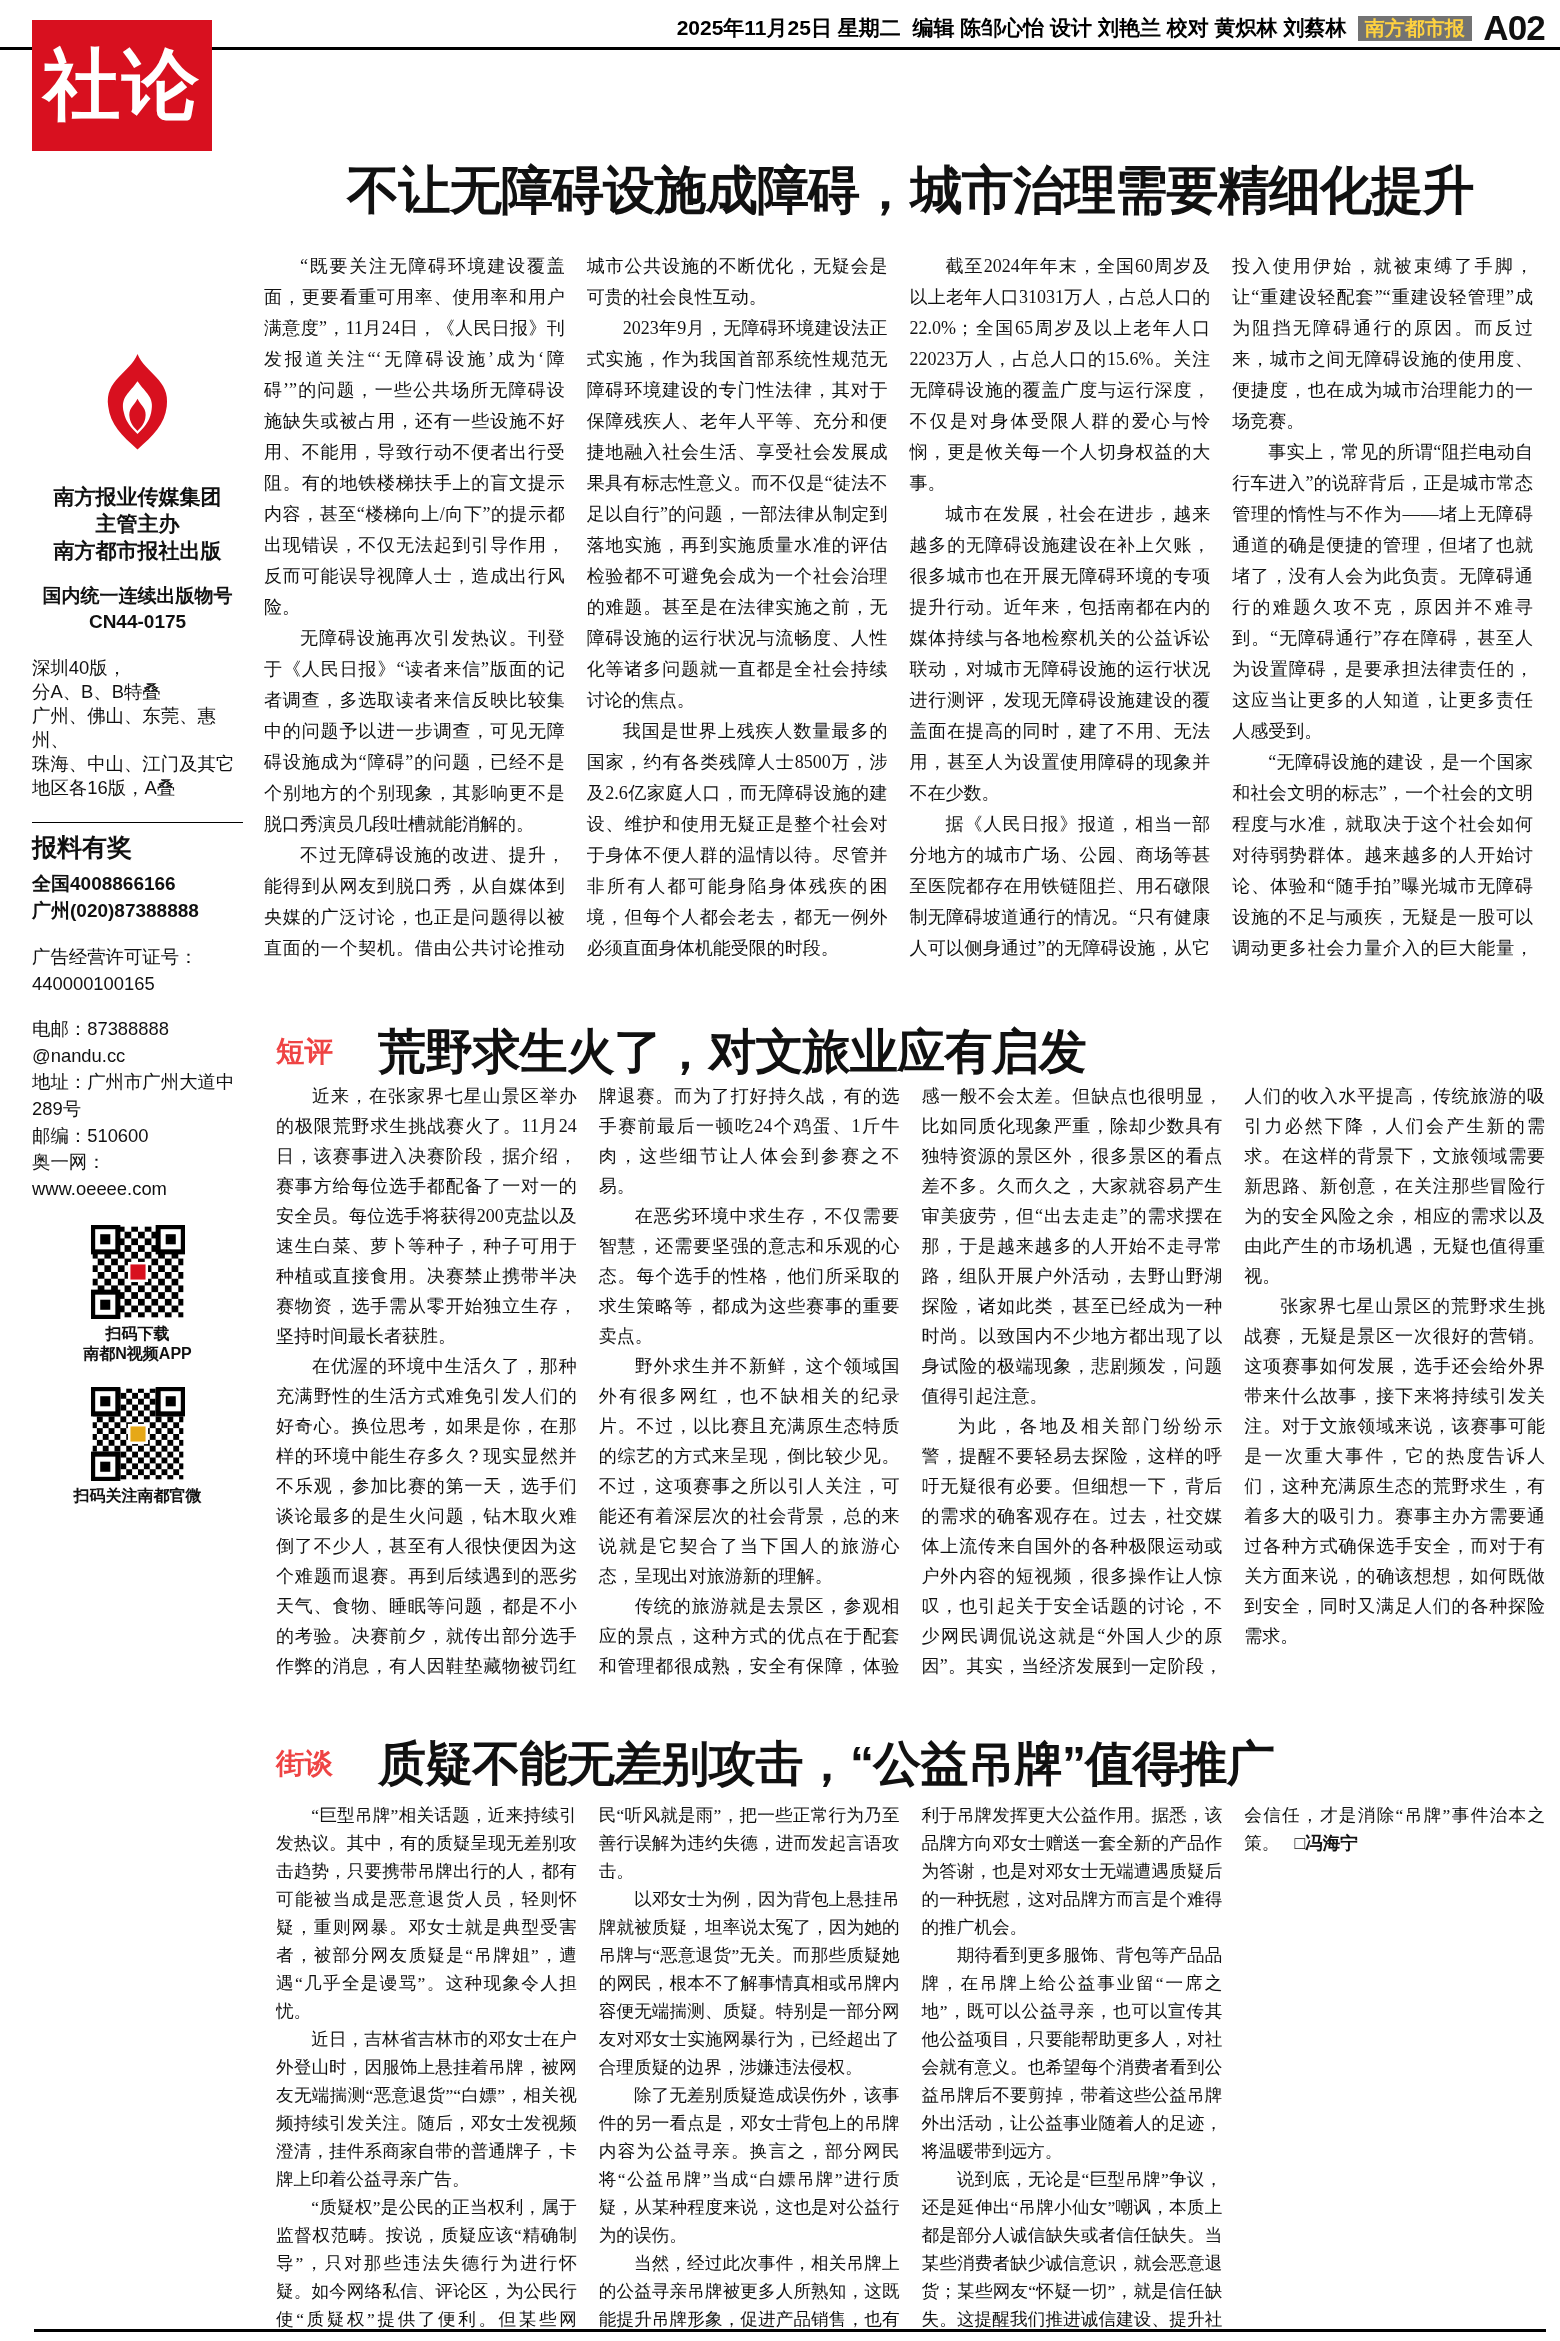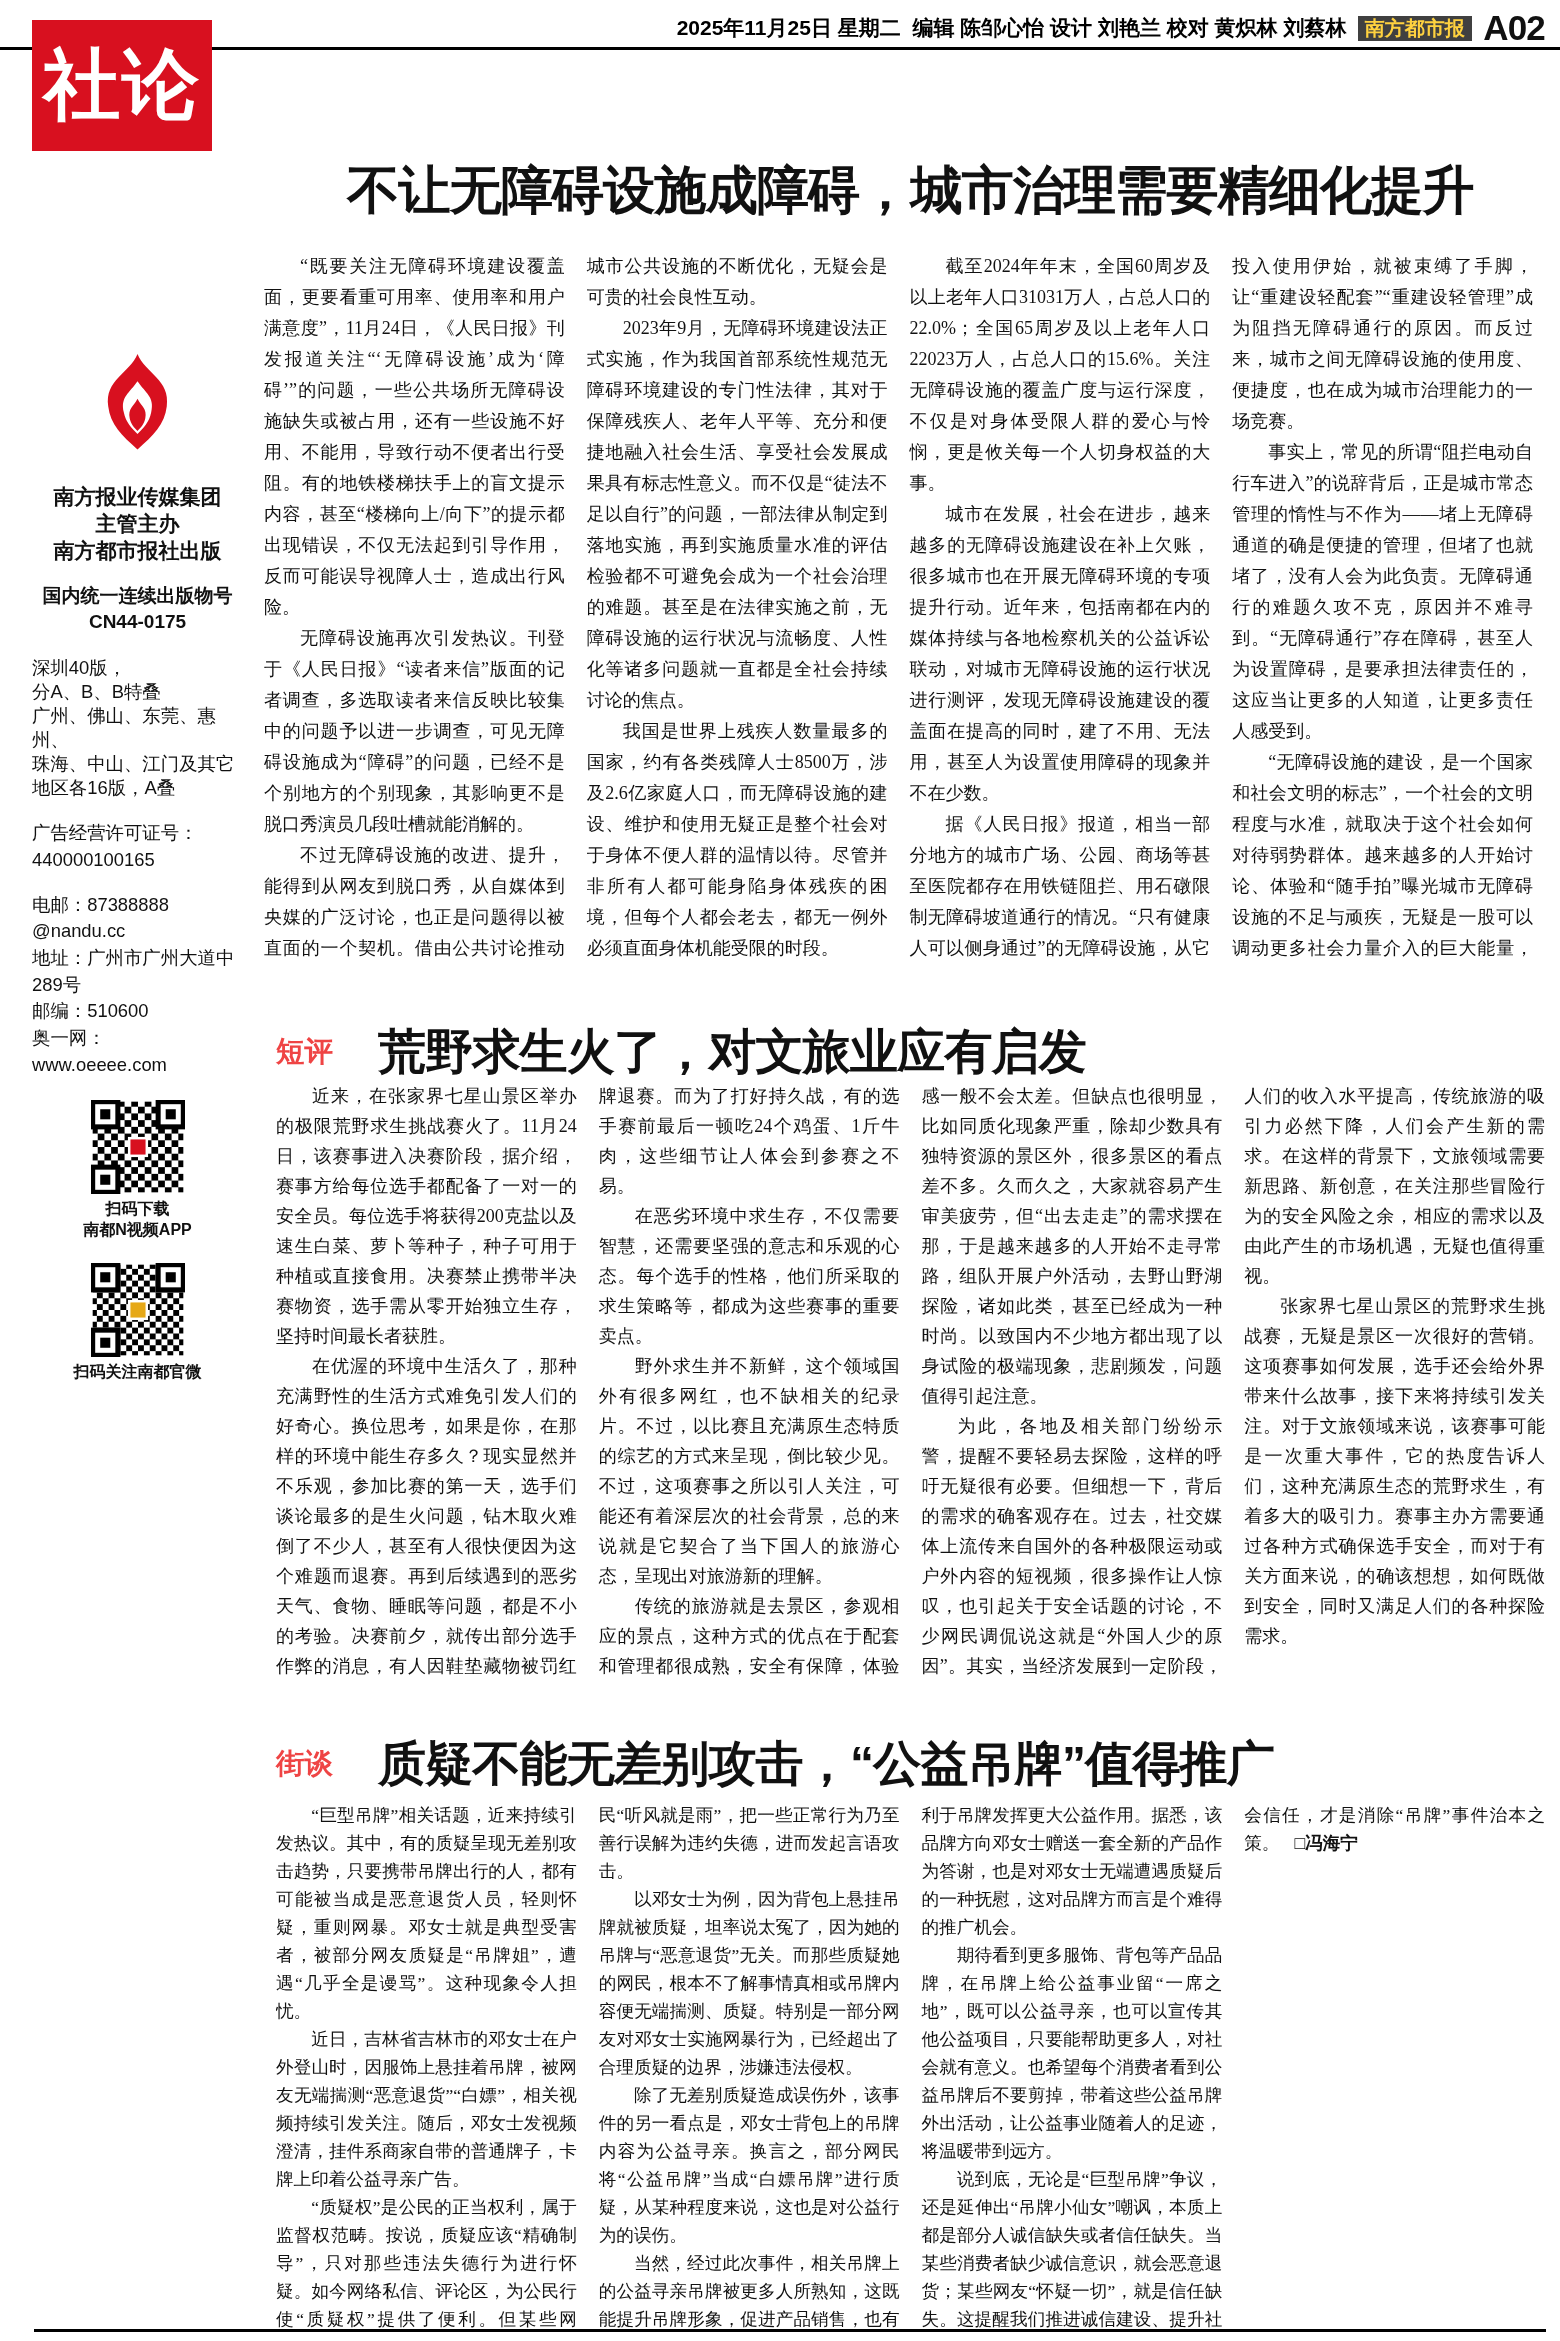--- a/index.html
+++ b/index.html
@@ -7,21 +7,21 @@
         font-family:"Liberation Serif","DejaVu Serif",serif;color:#111;}
 
   
   .head-rule{position:absolute;left:0;top:47px;width:1560px;height:2.5px;background:#000;}
   .section-box{position:absolute;left:32px;top:20px;width:180px;height:131px;background:#d8101f;
                display:flex;align-items:center;justify-content:center;z-index:5;}
   .section-box span{color:#fff;font-family:"Liberation Sans","DejaVu Sans",sans-serif;
                font-weight:900;font-size:77px;letter-spacing:1.7px;}
   .masthead-line{position:absolute;right:15px;top:8.4px;display:flex;align-items:center;gap:11.7px;}
   .date-staff{font-family:"Liberation Sans","DejaVu Sans",sans-serif;font-size:21px;font-weight:600;color:#000;}
-  .brand-chip{background:#404040;color:#ffd23f;font-family:"Liberation Sans",sans-serif;
+  .brand-chip{background:#737373;color:#ffd23f;font-family:"Liberation Sans",sans-serif;
               font-weight:900;font-size:20px;padding:2.5px 6.7px;line-height:1;}
   .page-no{font-family:"Liberation Sans",sans-serif;font-weight:900;font-size:35px;letter-spacing:-0.8px;}
 
   
   #sidebar{position:absolute;left:32px;top:352px;width:211px;font-family:"Liberation Sans","DejaVu Sans",sans-serif;}
   .flame{display:block;margin:0 auto 15px auto;}
   .pub-block{ text-align:center;font-weight:700;font-size:21px;line-height:1.28;}
   .issn-block{text-align:center;font-size:19px;line-height:1.35;margin-top:18.4px;font-weight:600;}
   .edition-block{font-size:18.4px;line-height:1.3;margin-top:22px;font-weight:500;}
   .tip-block{margin-top:22px;border-top:1.7px solid #000;padding-top:8.4px;}
@@ -86,20 +86,27 @@
         <div>国内统一连续出版物号</div>
         <div>CN44-0175</div>
       </div>
     <div class="edition-block">
         <div>深圳40版，</div>
         <div>分A、B、B特叠</div>
         <div>广州、佛山、东莞、惠州、</div>
         <div>珠海、中山、江门及其它</div>
         <div>地区各16版，A叠</div>
       </div>
+    <div class="tip-block">
+      <div class="tip-title">报料有奖</div>
+      <div class="tip-lines">
+          <div>全国4008866166</div>
+          <div>广州(020)87388888</div>
+        </div>
+    </div>
     <div class="lic-block">
         <div>广告经营许可证号：</div>
         <div>440000100165</div>
       </div>
     <div class="contact-block">
         <div>电邮：87388888</div>
         <div>@nandu.cc</div>
         <div>地址：广州市广州大道中</div>
         <div>289号</div>
         <div>邮编：510600</div>

